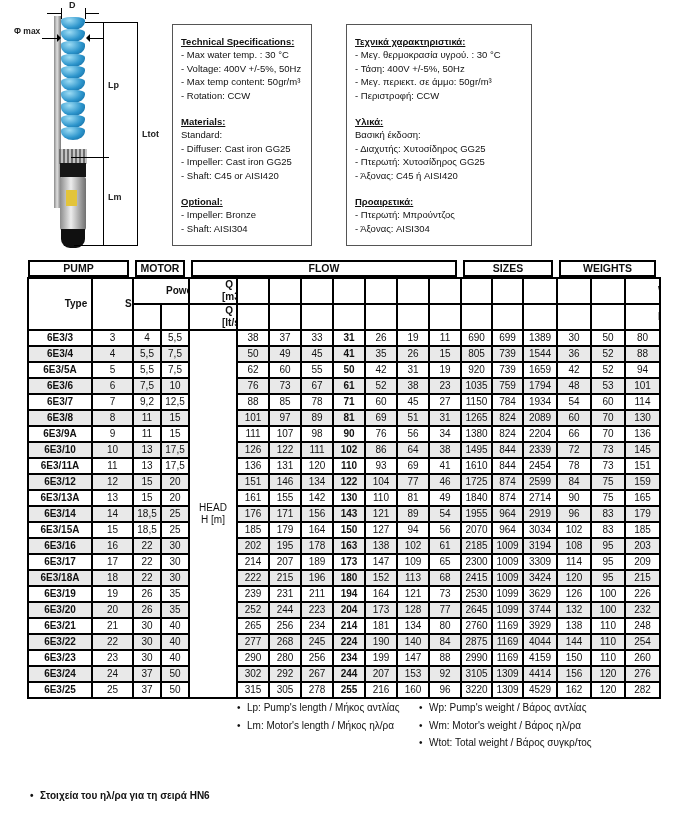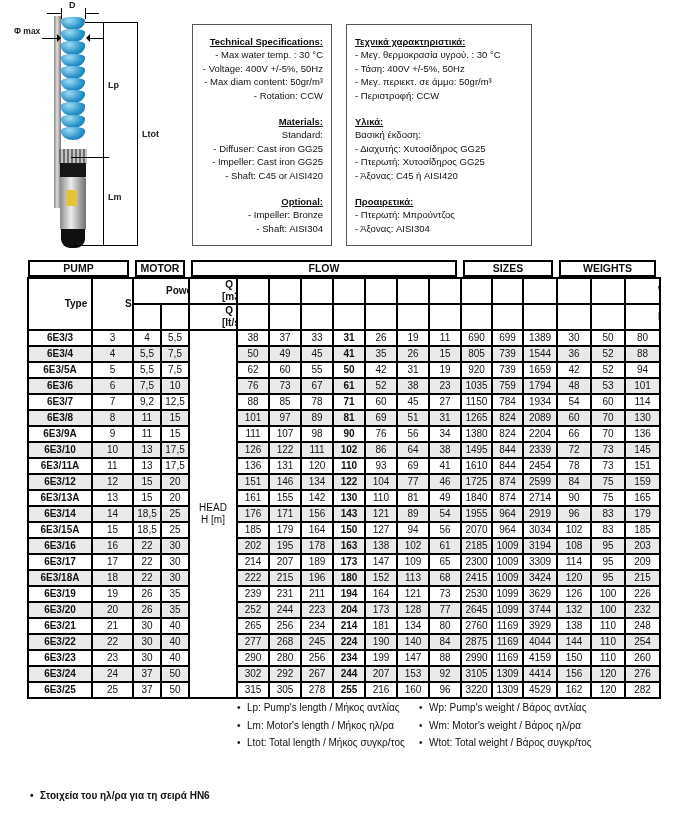--- a/index.html
+++ b/index.html
@@ -22,21 +22,21 @@
           background:linear-gradient(to right,#8c8c8c,#ededed 42%,#6f6f6f); border-radius:2px; }
   .tag { position:absolute; left:52px; top:188px; width:11px; height:16px; background:#e3c43a; }
   .cap { position:absolute; left:47px; top:227px; width:24px; height:19px; background:#101010;
           border-radius:0 0 9px 9px; }
   .dl { position:absolute; background:#000; }
   .arr { position:absolute; width:0; height:0; border:4px solid transparent; }
 
   
   .spec-box { position:absolute; top:24px; height:222px; border:1px solid #555;
               padding:10px 8px 0 8px; box-sizing:border-box; font-size:9.5px; line-height:13.4px; }
-  .spec-en { left:192px; width:140px;text-align:right; }
+  .spec-en { left:172px; width:140px; }
   .spec-gr { left:346px; width:186px; }
   .spec-title { font-weight:bold; text-decoration:underline; }
   .spec-gap { height:13px; }
 
   
   .table-wrap { position:absolute; left:27px; top:260px; width:542px; }
   .group-row { position:relative; height:17px; }
   .gbox { position:absolute; top:0; height:13px; border:2px solid #000; background:#fff;
           font-size:10.5px; font-weight:bold; text-align:center; line-height:13px; }
   table.pump { border-collapse:collapse; table-layout:fixed; width:632px; }
@@ -105,21 +105,21 @@
     <div class="lbl" style="left:94px; top:190px;">Lm</div>
 
     <div class="dl" style="left:123px; top:20px; width:1px; height:223px;"></div>
     <div class="lbl" style="left:128px; top:127px;">Ltot</div>
   </div>
 
   <div class="spec-box spec-en">
       <div class="spec-title">Technical Specifications:</div>
       <div class="spec-line">- Max water temp. : 30 °C</div>
       <div class="spec-line">- Voltage: 400V +/-5%, 50Hz</div>
-      <div class="spec-line">- Max diam content: 50gr/m³</div>
+      <div class="spec-line">- Max temp content: 50gr/m³</div>
       <div class="spec-line">- Rotation: CCW</div>
       <div class="spec-gap"></div>
       <div class="spec-title">Materials:</div>
       <div class="spec-line">Standard:</div>
       <div class="spec-line">- Diffuser: Cast iron GG25</div>
       <div class="spec-line">- Impeller: Cast iron GG25</div>
       <div class="spec-line">- Shaft: C45 or AISI420</div>
       <div class="spec-gap"></div>
       <div class="spec-title">Optional:</div>
       <div class="spec-line">- Impeller: Bronze</div>
@@ -653,21 +653,20 @@
             <td>120</td>
             <td>282</td>
           </tr>
         </tbody>
     </table>
   </div>
 
   <div class="foot-col fc2">
       <div class="foot-item"><span class="bullet">•</span><span>Lp: Pump's length / Μήκος αντλίας</span></div>
       <div class="foot-item"><span class="bullet">•</span><span>Lm: Motor's length / Μήκος ηλ/ρα</span></div>
-      <div class="foot-item"><span class="bullet">•</span><span>Ltot: Total length / Μήκος συγκρ/τος</span></div>
     </div>
   <div class="foot-col fc3">
       <div class="foot-item"><span class="bullet">•</span><span>Wp: Pump's weight / Βάρος αντλίας</span></div>
       <div class="foot-item"><span class="bullet">•</span><span>Wm: Motor's weight / Βάρος ηλ/ρα</span></div>
       <div class="foot-item"><span class="bullet">•</span><span>Wtot: Total weight / Βάρος συγκρ/τος</span></div>
     </div>
   <div class="foot-col fbottom">
       <div class="foot-item"><span class="bullet">•</span><span>Στοιχεία του ηλ/ρα για τη σειρά HN6</span></div>
     </div>
 

